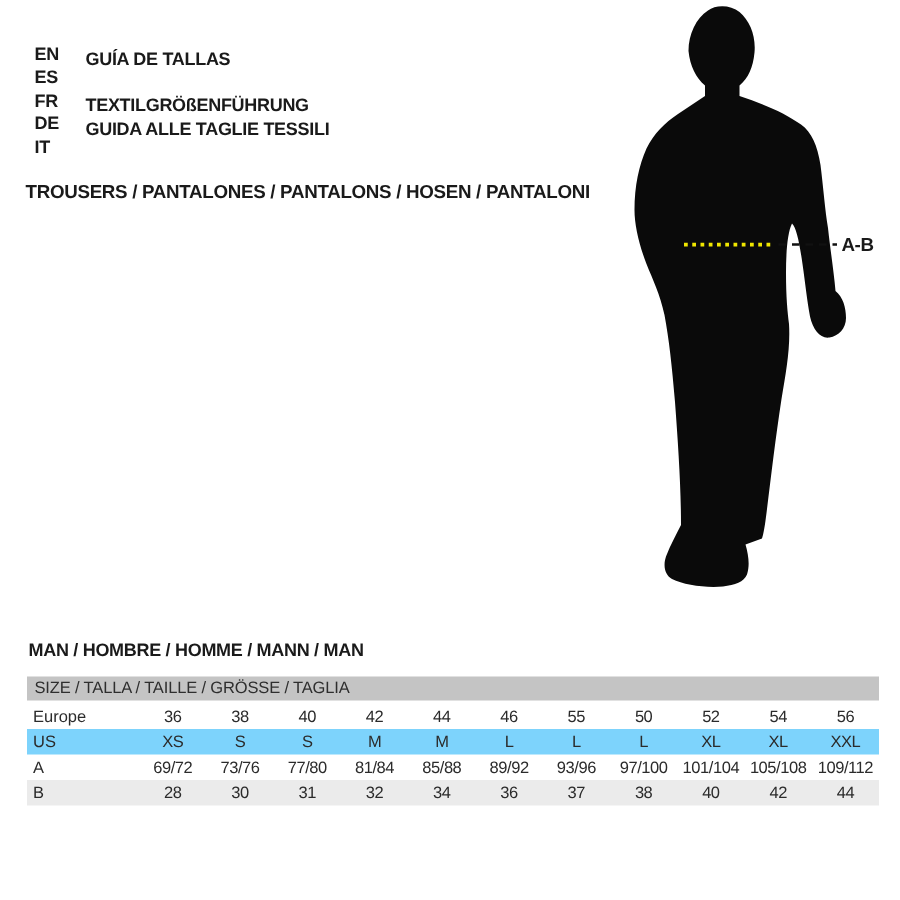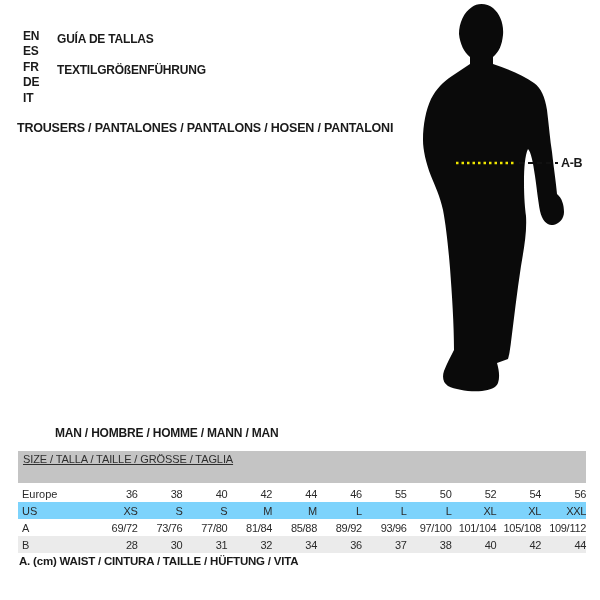--- a/index.html
+++ b/index.html
@@ -16,28 +16,28 @@
   .lang-label{font-size:12px;font-weight:700;letter-spacing:-0.2px;white-space:nowrap;}
 
   
   .category-line{left:17px;top:121px;font-size:12.5px;font-weight:700;letter-spacing:-0.2px;white-space:nowrap;}
 
   
   .figure-wrap{left:390px;top:0px;width:210px;height:420px;}
   .measure-label{left:561px;top:156px;font-size:12.5px;font-weight:700;letter-spacing:-0.3px;}
 
   
-  .man-line{left:19px;top:426px;font-size:12px;font-weight:700;letter-spacing:-0.2px;margin-left:36px;}
+  .man-line{left:19px;top:426px;font-size:12px;font-weight:700;letter-spacing:-0.2px;}
 
   
   .size-table{left:18px;top:451px;width:568px;}
-  .thead{height:32px;line-height:16px;font-size:11px;color:#2e2e2e;padding-left:5px;margin-bottom:2px;letter-spacing:-0.1px;text-decoration:underline;}
+  .thead{height:16px;line-height:16px;font-size:11px;color:#2e2e2e;padding-left:5px;margin-bottom:2px;letter-spacing:-0.1px;}
   .trow{display:flex;height:17px;align-items:center;font-size:11px;color:#2b2b2b;}
   .tlabel{width:75px;padding-left:4px;box-sizing:border-box;}
-  .tcell{width:45px;text-align:right;white-space:nowrap;letter-spacing:-0.3px;}
+  .tcell{width:45px;text-align:center;white-space:nowrap;letter-spacing:-0.3px;}
 
   
   .footnotes{left:19px;top:553px;}
   .footnote{font-size:11.5px;font-weight:700;line-height:16.5px;letter-spacing:-0.2px;white-space:nowrap;}
 </style>
 </head>
 <body>
 
 <div class="abs lang-block">
   <div class="lang-row">
@@ -49,20 +49,21 @@
   </div>
   <div class="lang-row">
     <span class="lang-code">FR</span>
   </div>
   <div class="lang-row">
     <span class="lang-code">DE</span>
     <span class="lang-label">TEXTILGRÖßENFÜHRUNG</span>
   </div>
   <div class="lang-row">
     <span class="lang-code">IT</span>
+    <span class="lang-label">GUIDA ALLE TAGLIE TESSILI</span>
   </div>
 </div>
 
 <div class="abs category-line">TROUSERS / PANTALONES / PANTALONS / HOSEN / PANTALONI</div>
 
 <div class="abs figure-wrap">
   <svg width="210" height="420" viewBox="0 0 210 420">
     <path fill="#0a0a0a" d="
       M82,7
       C87,3 97,3 103,8
@@ -164,14 +165,13 @@
         <div class="tcell">37</div>
         <div class="tcell">38</div>
         <div class="tcell">40</div>
         <div class="tcell">42</div>
         <div class="tcell">44</div>
       </div>
     </div>
 </div>
 
 <div class="abs footnotes">
-  <div class="footnote">A. (cm) WAIST / CINTURA / TAILLE / HÜFTUNG / VITA</div>
 </div>
 
 </body></html>

